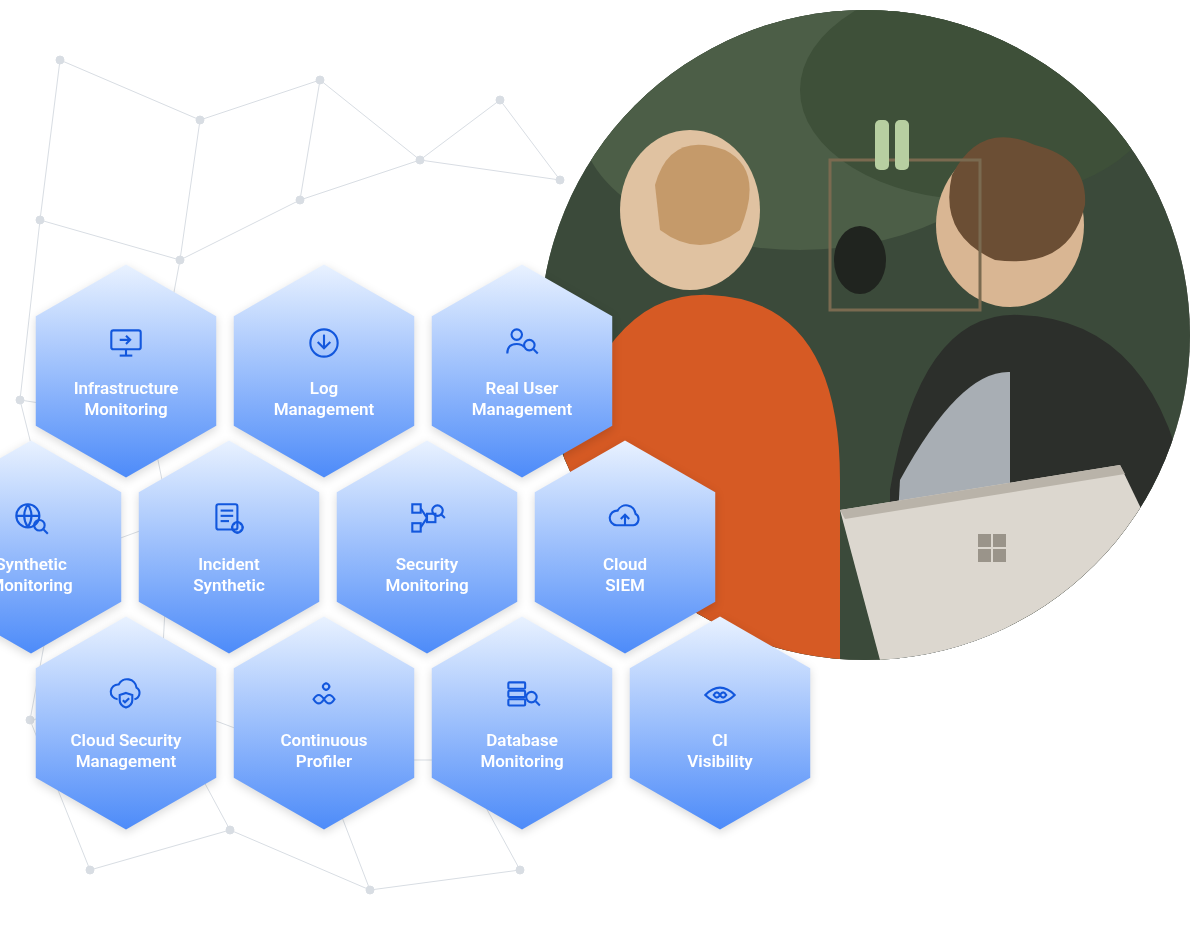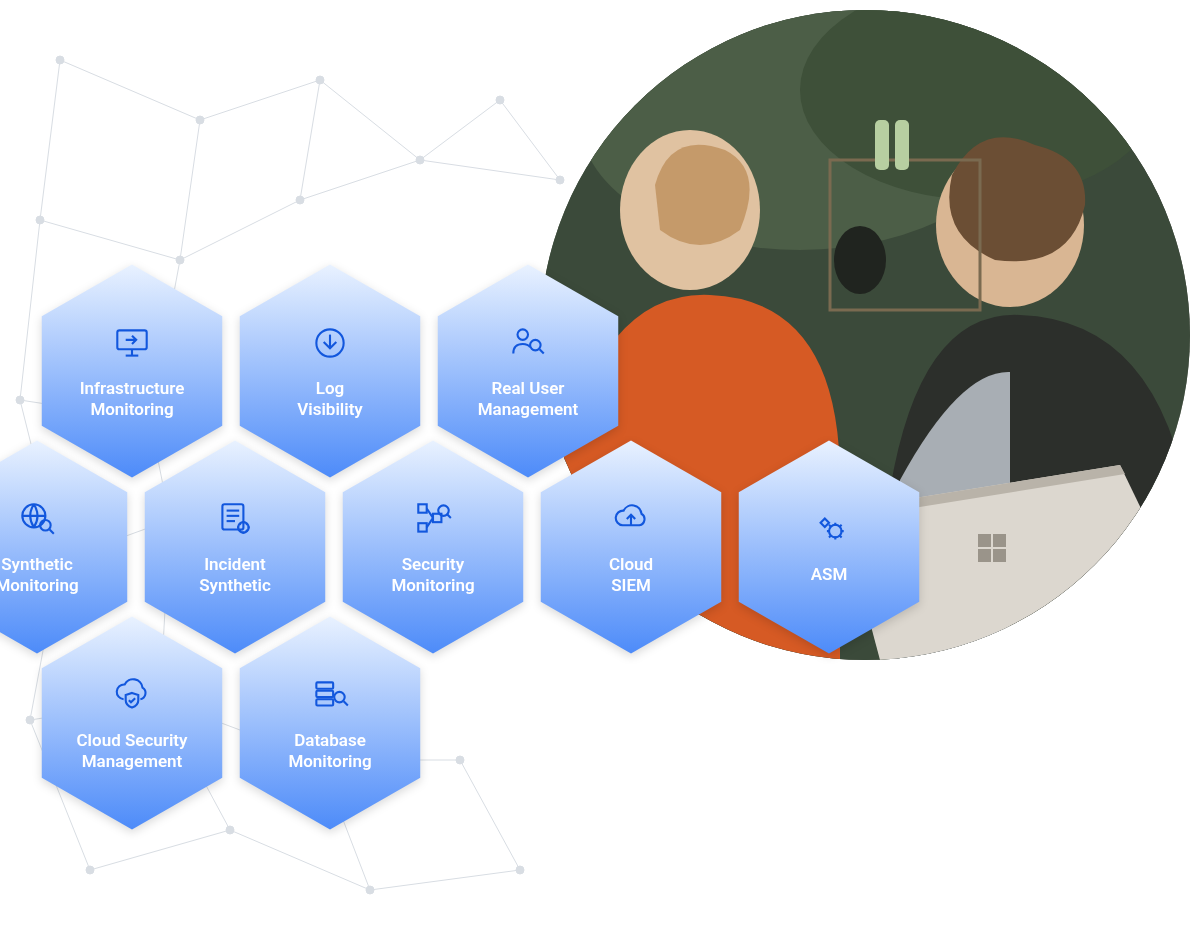--- a/index.html
+++ b/index.html
@@ -34,21 +34,21 @@
     background: linear-gradient(135deg, #5a6b56 0%, #3a4838 30%, #2b3028 60%, #d8d4ce 100%);
     z-index: 1;
     overflow: hidden;
   }
   .photo-circle svg { width: 100%; height: 100%; display: block; }
 
   
   .hex-grid {
     position: absolute;
     top: 260px;
-    left: 36px;
+    left: 30px;
     z-index: 2;
   }
 
   .hex-row {
     display: flex;
     gap: 6px;
   }
   .hex-row.offset {
     margin-left: -95px; 
   }
@@ -223,21 +223,21 @@
         </svg>
       <div class="hex-content">
         <span class="hex-icon">
           <svg viewBox="0 0 40 40">
               <circle cx="20" cy="20" r="13"></circle>
               <line x1="20" y1="12" x2="20" y2="24"></line>
               <polyline points="14,19 20,25 26,19"></polyline>
             </svg>
         </span>
         <span class="hex-label">Log
-Visibility</span>
+Management</span>
       </div>
     </div>
 
     <div class="hex">
       <svg class="hex-bg" viewBox="0 0 100 115">
           <polygon points="50,2 97,29 97,86 50,113 3,86 3,29" fill="url(#g1)"></polygon>
         </svg>
       <div class="hex-content">
         <span class="hex-icon">
           <svg viewBox="0 0 40 40">
@@ -319,67 +319,83 @@
           <svg viewBox="0 0 40 40">
               <path d="M12 26 a7 7 0 0 1 1-14 a9 9 0 0 1 17 3 a6 6 0 0 1 -2 11 z"></path>
               <line x1="20" y1="26" x2="20" y2="16"></line>
               <polyline points="16,20 20,16 24,20"></polyline>
             </svg>
         </span>
         <span class="hex-label">Cloud
 SIEM</span>
       </div>
     </div>
-    <div class="hex">
-      <svg class="hex-bg" viewBox="0 0 100 115">
-          <polygon points="50,2 97,29 97,86 50,113 3,86 3,29" fill="url(#g1)"></polygon>
-        </svg>
-      <div class="hex-content">
-        <span class="hex-icon">
-          <svg viewBox="0 0 40 40">
-              <polygon points="12,14 16,10 20,14 16,18"></polygon>
-              <circle cx="26" cy="22" r="6"></circle>
-              <path d="M26 14 v3 M26 27 v3 M18 22 h3 M31 22 h3 M20 16 l2 2 M30 26 l2 2 M20 28 l2 -2 M30 18 l2 -2"></path>
-            </svg>
-        </span>
-        <span class="hex-label">ASM</span>
-      </div>
-    </div>
   </div>
 
   <div class="hex-row">
     <div class="hex">
       <svg class="hex-bg" viewBox="0 0 100 115">
           <polygon points="50,2 97,29 97,86 50,113 3,86 3,29" fill="url(#g1)"></polygon>
         </svg>
       <div class="hex-content">
         <span class="hex-icon">
           <svg viewBox="0 0 40 40">
               <path d="M12 24 a7 7 0 0 1 1-14 a9 9 0 0 1 17 3 a6 6 0 0 1 -2 11"></path>
               <path d="M20 18 l6 2 v5 q0 5 -6 7 q-6 -2 -6 -7 v-5 z"></path>
               <polyline points="17,25 19,27 23,23"></polyline>
             </svg>
         </span>
         <span class="hex-label">Cloud Security
 Management</span>
+      </div>
+    </div>
+    <div class="hex">
+      <svg class="hex-bg" viewBox="0 0 100 115">
+          <polygon points="50,2 97,29 97,86 50,113 3,86 3,29" fill="url(#g1)"></polygon>
+        </svg>
+      <div class="hex-content">
+        <span class="hex-icon">
+          <svg viewBox="0 0 40 40">
+              <path d="M10 24 q5 -8 10 0 q5 8 10 0 q-5 -8 -10 0 q-5 8 -10 0 z"></path>
+              <circle cx="22" cy="12" r="3"></circle>
+              <path d="M22 8 v1.5 M22 14.5 v1.5 M18 12 h1.5 M24.5 12 h1.5"></path>
+            </svg>
+        </span>
+        <span class="hex-label">Continuous
+Profiler</span>
       </div>
     </div>
     <div class="hex">
       <svg class="hex-bg" viewBox="0 0 100 115">
           <polygon points="50,2 97,29 97,86 50,113 3,86 3,29" fill="url(#g1)"></polygon>
         </svg>
       <div class="hex-content">
         <span class="hex-icon">
           <svg viewBox="0 0 40 40">
               <rect x="7" y="8" width="16" height="6" rx="1"></rect>
               <rect x="7" y="16" width="16" height="6" rx="1"></rect>
               <rect x="7" y="24" width="16" height="6" rx="1"></rect>
               <circle cx="29" cy="22" r="5"></circle>
               <line x1="33" y1="26" x2="37" y2="30"></line>
             </svg>
         </span>
         <span class="hex-label">Database
 Monitoring</span>
       </div>
     </div>
+    <div class="hex">
+      <svg class="hex-bg" viewBox="0 0 100 115">
+          <polygon points="50,2 97,29 97,86 50,113 3,86 3,29" fill="url(#g1)"></polygon>
+        </svg>
+      <div class="hex-content">
+        <span class="hex-icon">
+          <svg viewBox="0 0 40 40">
+              <path d="M6 20 q14 -14 28 0 q-14 14 -28 0 z"></path>
+              <path d="M14 20 q3 -5 6 0 q3 5 6 0 q-3 -5 -6 0 q-3 5 -6 0 z"></path>
+            </svg>
+        </span>
+        <span class="hex-label">CI
+Visibility</span>
+      </div>
+    </div>
   </div>
 
 </div>
 
 </body></html>

